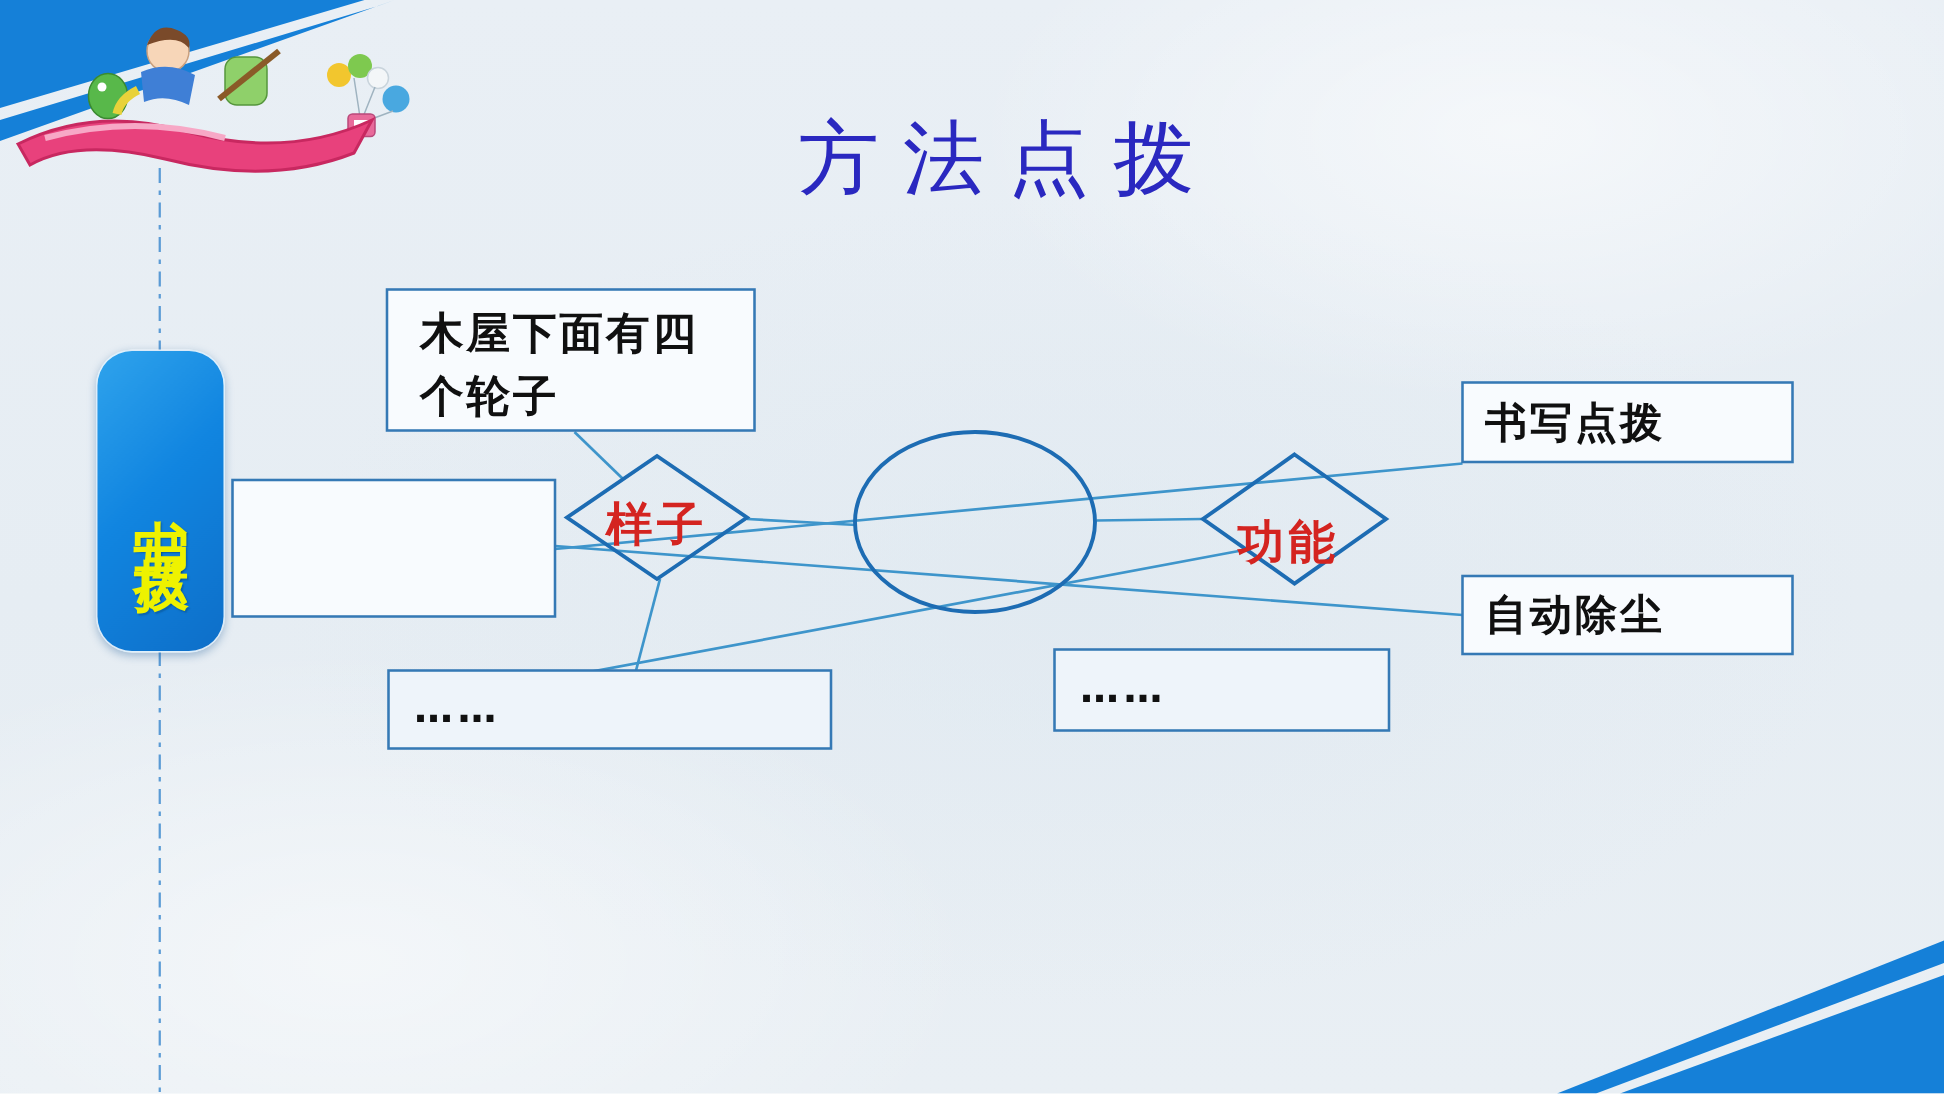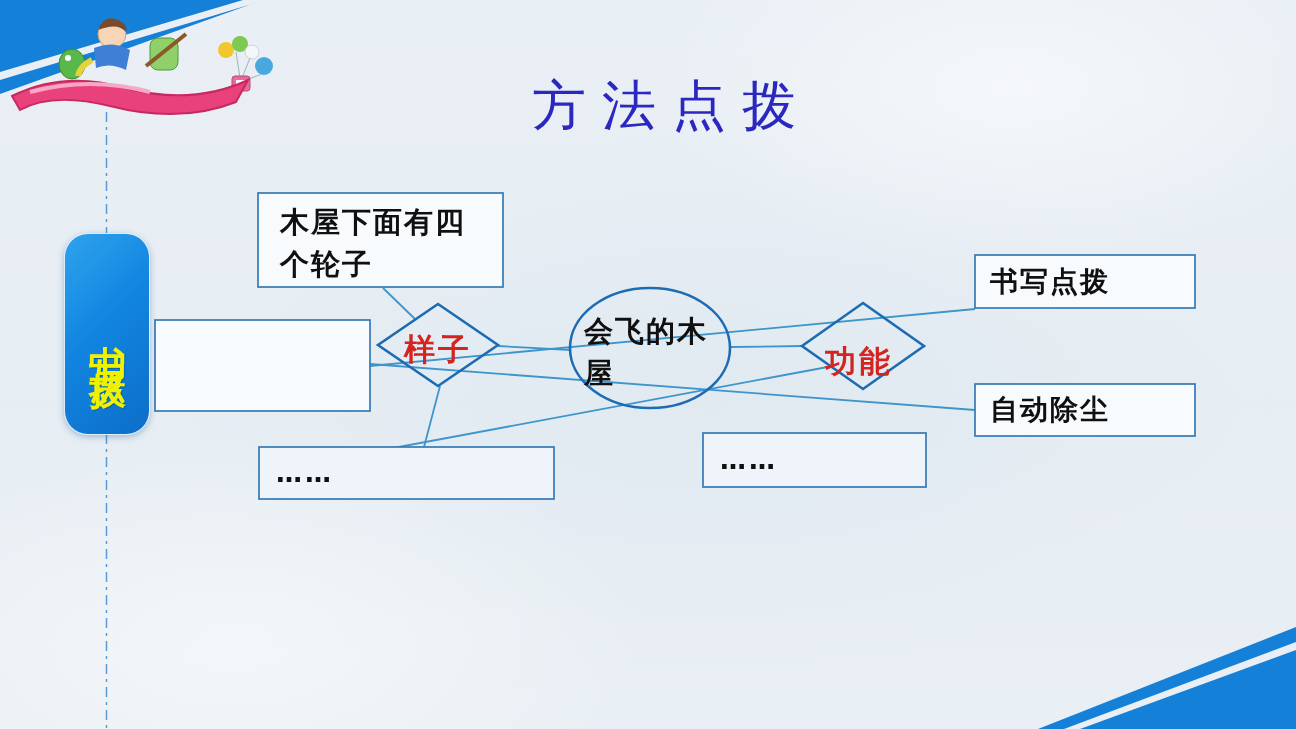--- a/index.html
+++ b/index.html
@@ -128,15 +128,14 @@
   <div class="abs nodetext vcenter" style="left:990px;top:255px;height:53px;font-size:28px;">书写点拨</div>
 
   <div class="abs nodetext vcenter" style="left:990px;top:384px;height:52px;font-size:28px;">自动除尘</div>
 
   <div class="abs dots vcenter" style="left:720px;top:433px;height:54px;">……</div>
 
   <div class="abs redlabel" style="left:378px;top:329px;width:120px;">样子</div>
 
   <div class="abs redlabel" style="left:798px;top:329px;width:122px;margin-top:12px;">功能</div>
 
-  <div class="abs nodetext" style="left:584px;top:310px;width:134px;">会飞的木屋</div>
 
 </div>
 
 </body></html>

